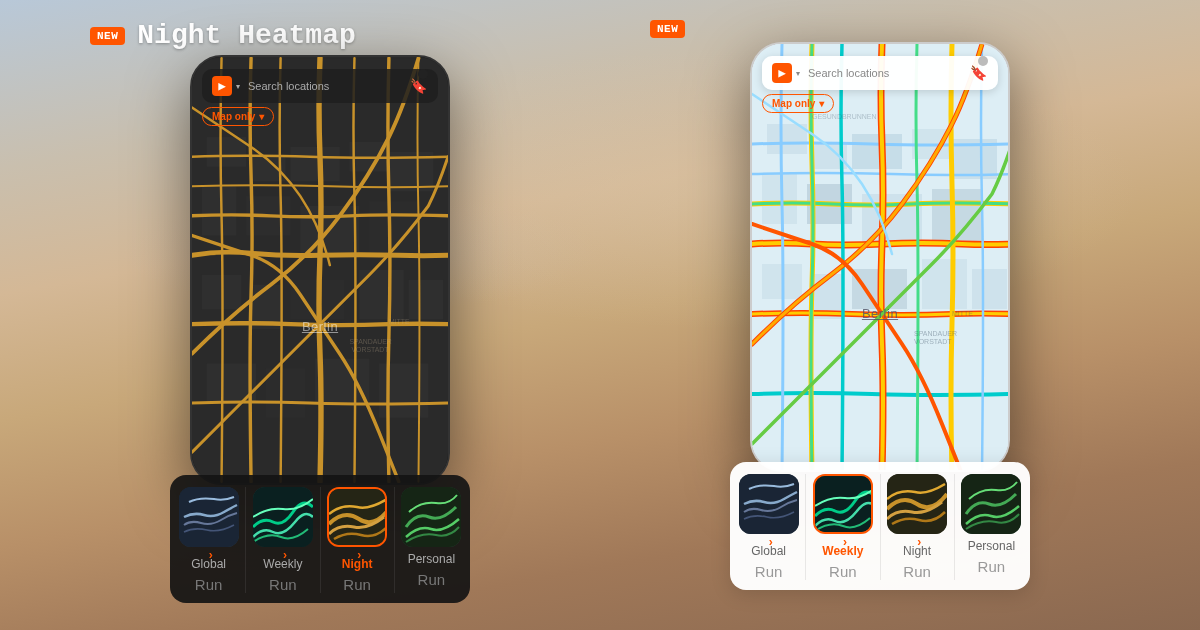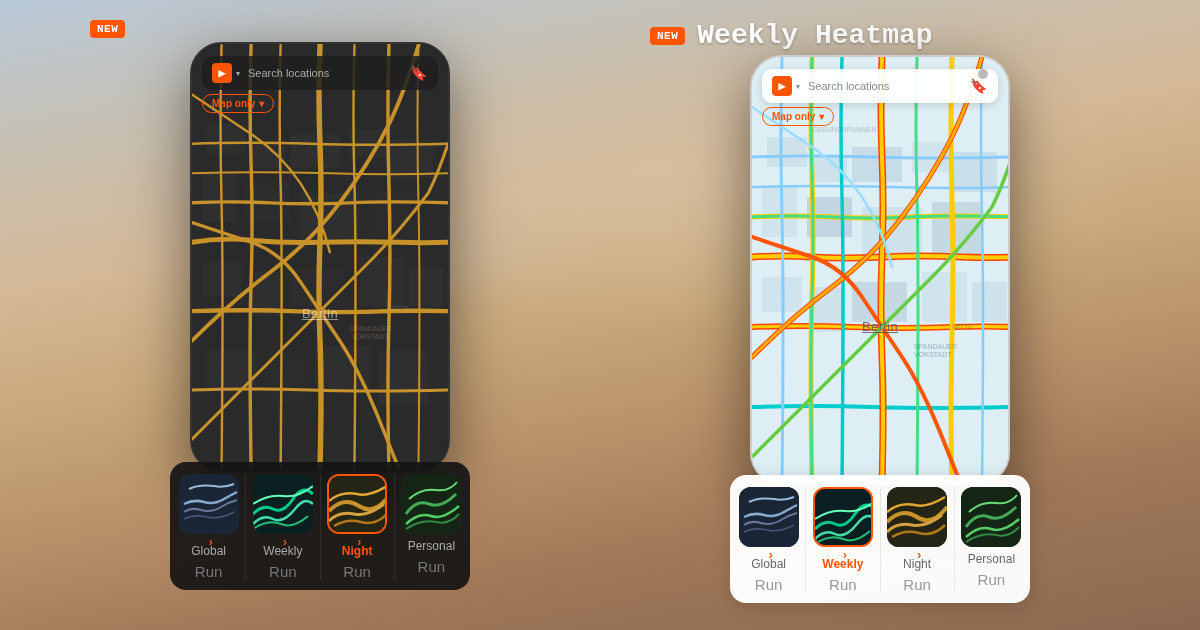--- a/index.html
+++ b/index.html
@@ -361,20 +361,21 @@
 </head>
 <body>
 
 <div class="bg"></div>
 
 <div class="container">
 
   <div class="panel">
     <div class="panel-header">
       <span class="new-badge">NEW</span>
+      <span class="panel-title">Night Heatmap</span>
     </div>
 
     <div class="phone-frame">
       <div class="map-area dark-map">
 
         <svg class="night-map-svg" viewBox="0 0 260 430" xmlns="http://www.w3.org/2000/svg">
 
           <rect width="260" height="430" fill="#2a2a2a"></rect>
 
           <rect x="15" y="80" width="40" height="30" fill="#333" opacity="0.6"></rect>
@@ -512,21 +513,20 @@
         <span class="tab-label">Personal</span>
         <span class="tab-sublabel">Run</span>
       </div>
     </div>
 
   </div>
 
   <div class="panel">
     <div class="panel-header">
       <span class="new-badge">NEW</span>
-      <span class="panel-title">Weekly Heatmap</span>
     </div>
 
     <div class="phone-frame light">
       <div class="map-area light-map">
 
         <svg viewBox="0 0 260 430" width="260" height="430" xmlns="http://www.w3.org/2000/svg" style="position:absolute;inset:0">
 
           <rect width="260" height="430" fill="#ddeef5"></rect>
 
           <rect x="15" y="80" width="40" height="30" fill="#c8dde8" opacity="0.7"></rect>

